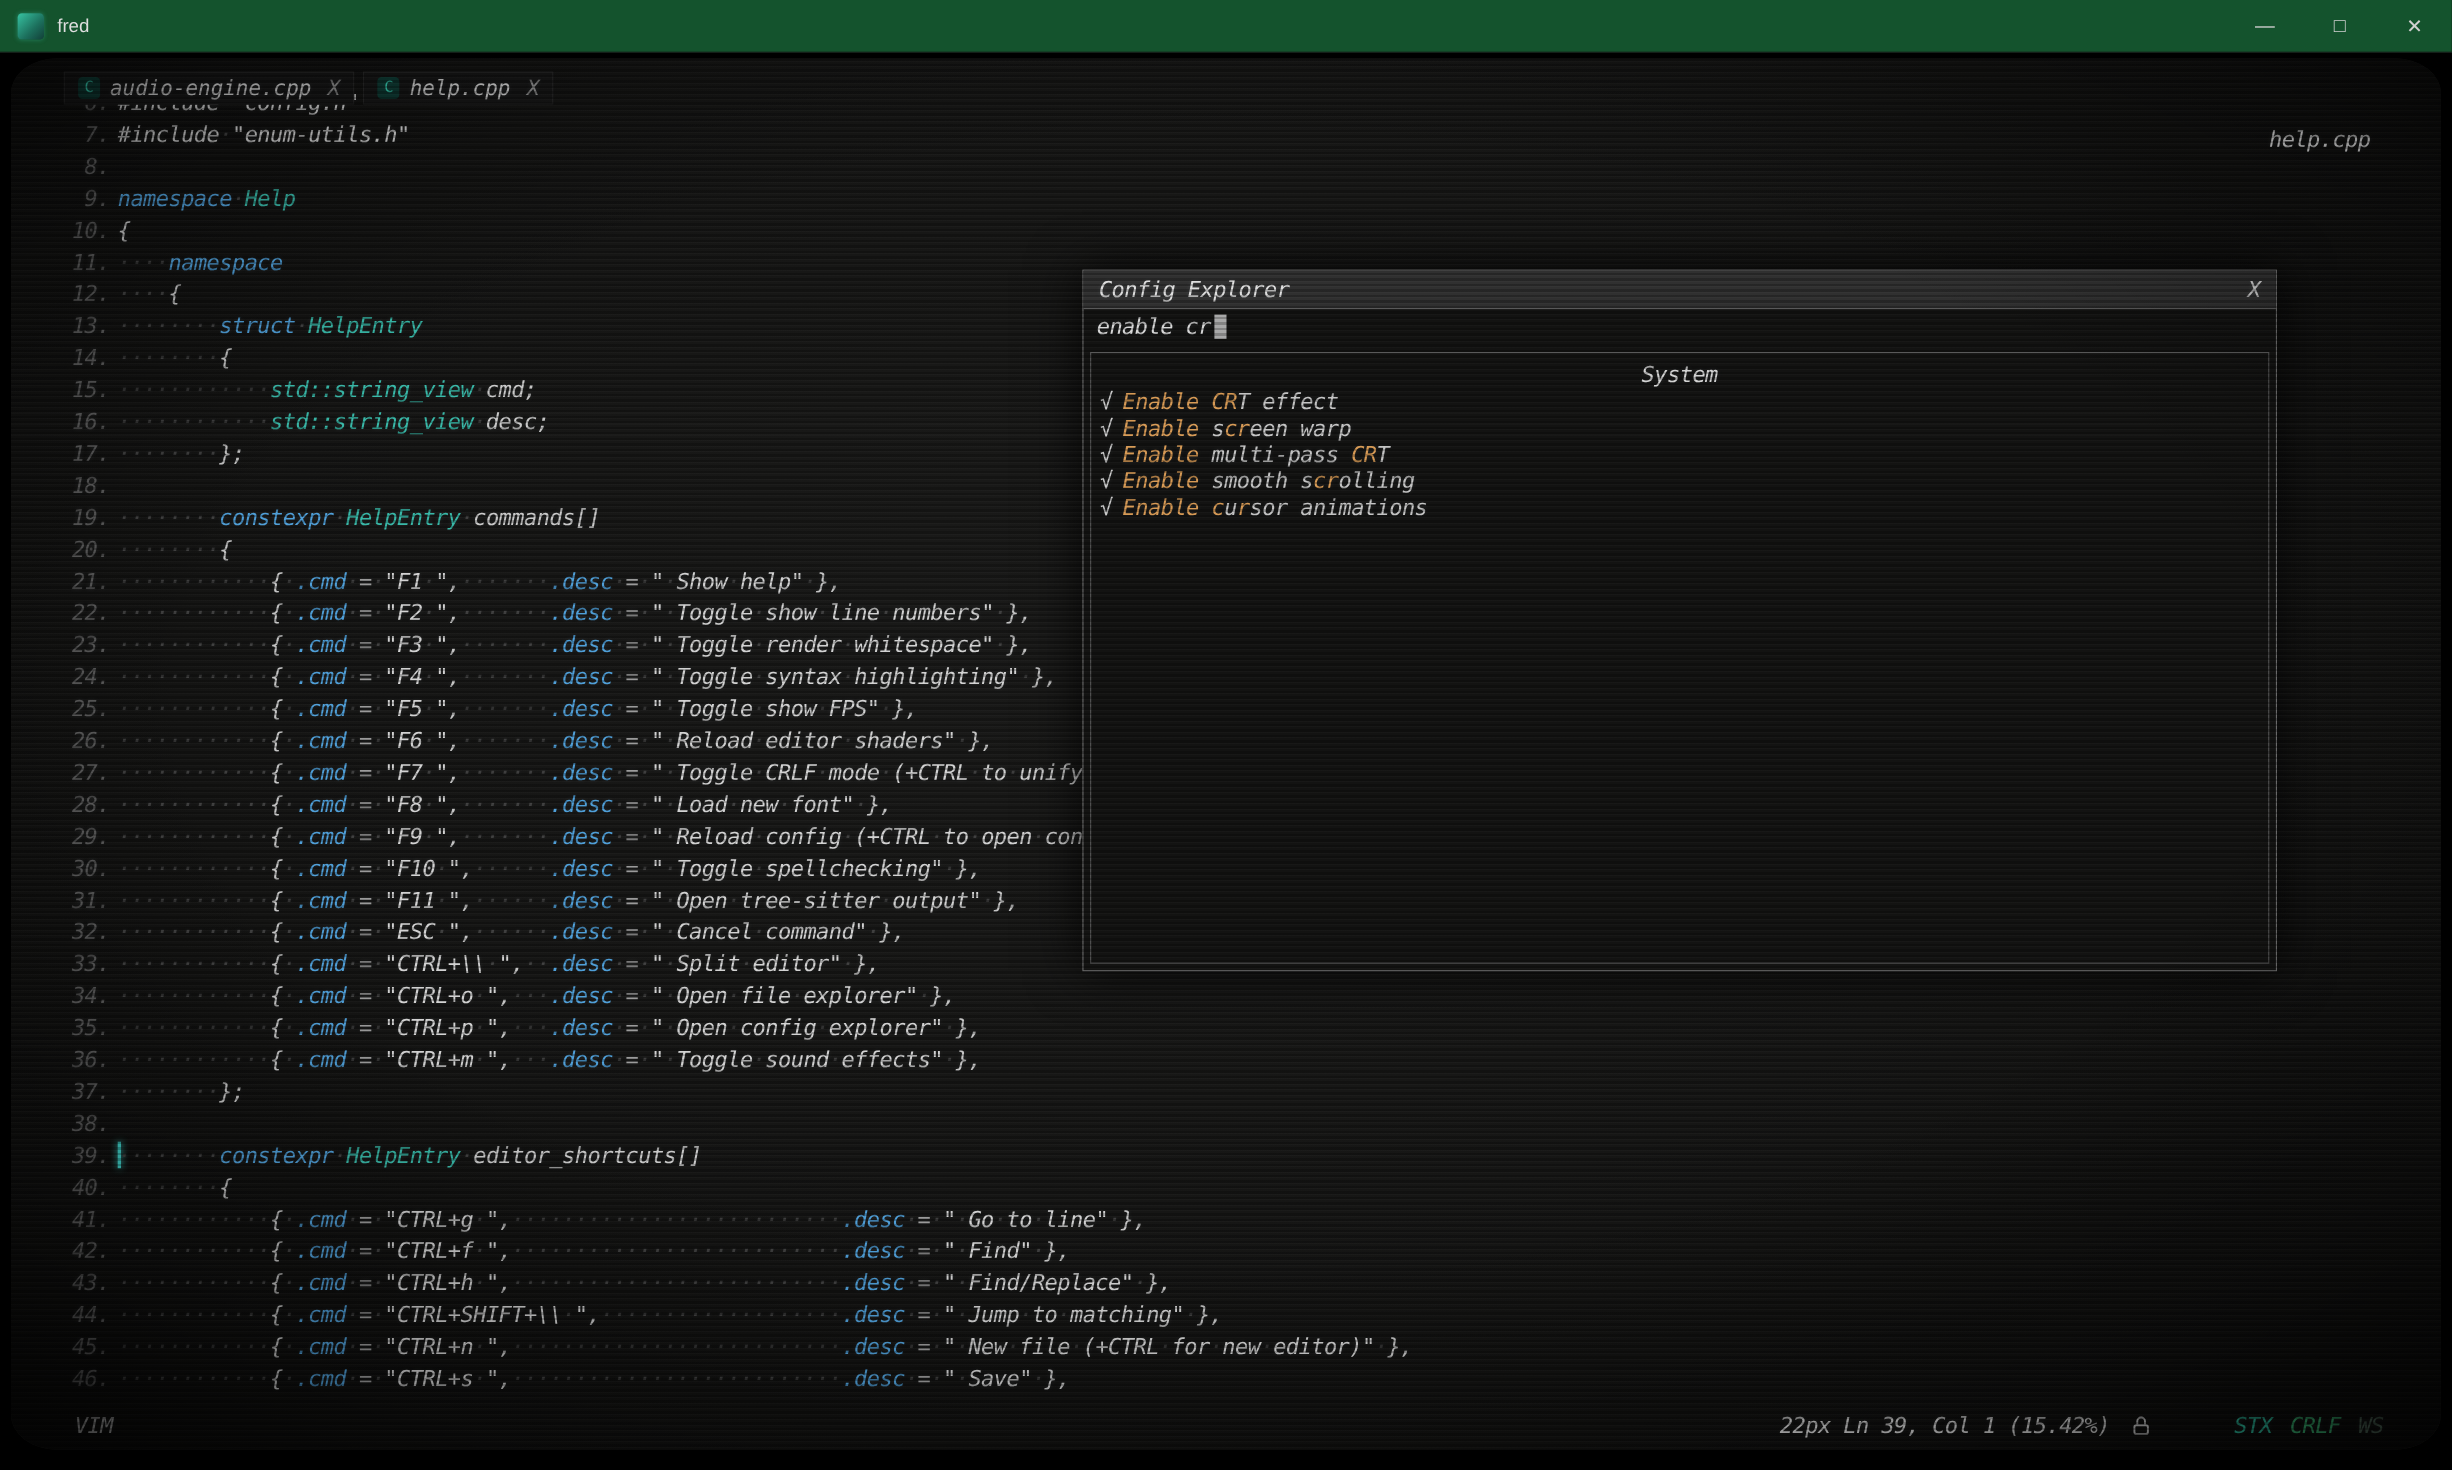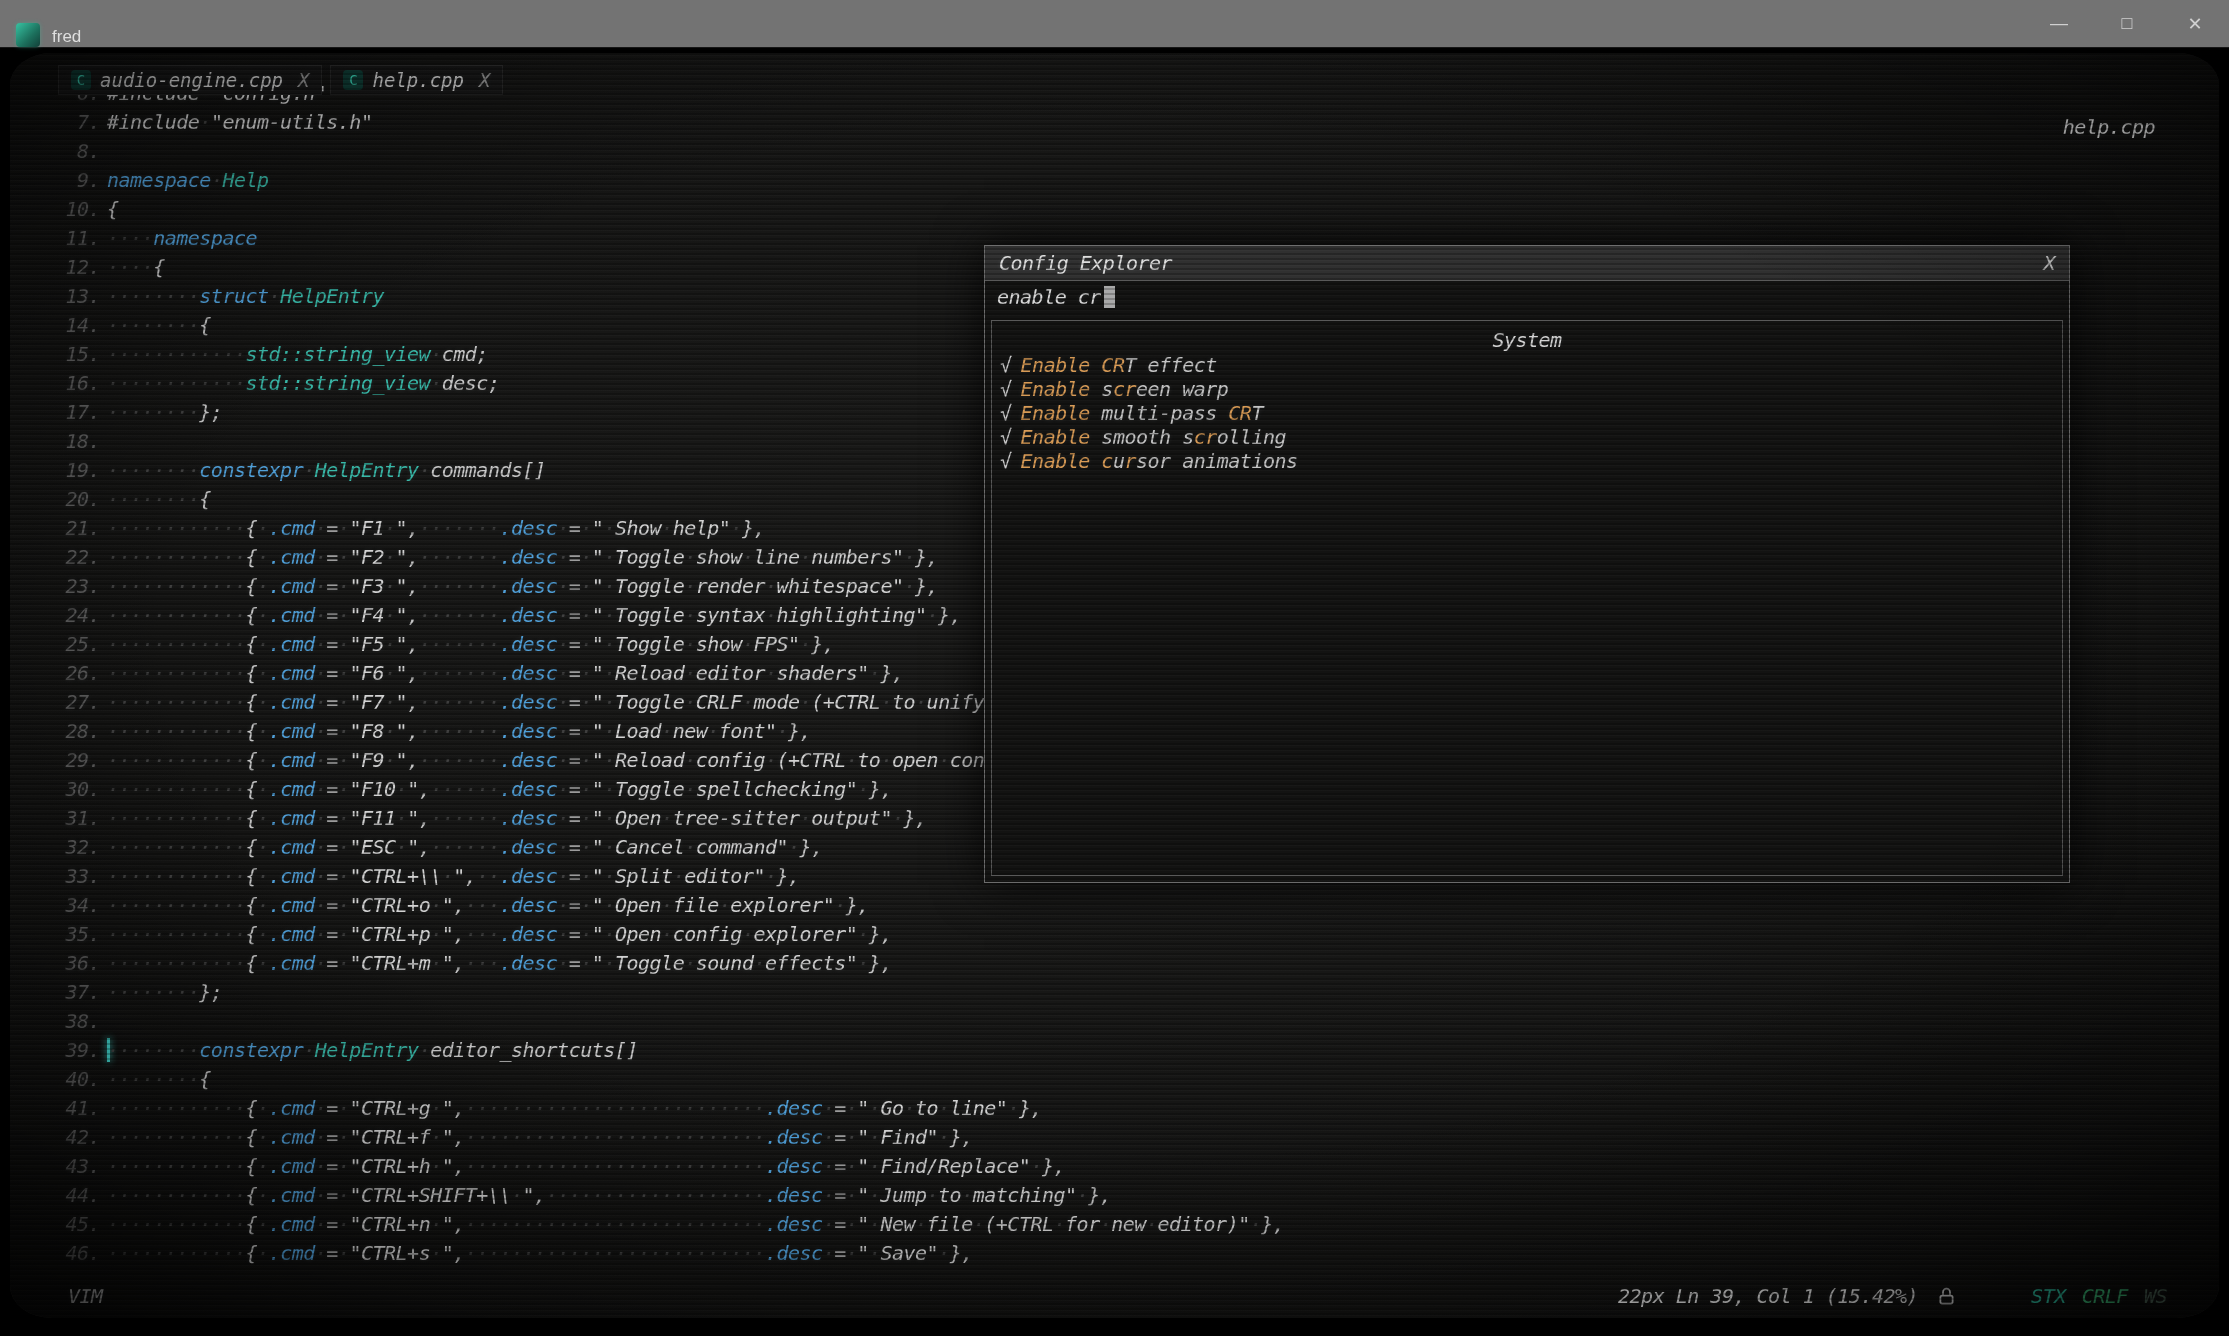--- a/index.html
+++ b/index.html
@@ -1,20 +1,20 @@
 <!DOCTYPE html>
 <html><head>
 <meta charset="utf-8">
 <style>
   html,body{margin:0;padding:0;background:#000;}
   body{width:2229px;height:1336px;overflow:hidden;}
   .app{position:relative;width:2229px;height:1336px;background:#040404;}
 
   
-  .titlebar{position:absolute;top:0;left:0;right:0;height:47px;background:#737373;border-bottom:1px solid #161616;display:flex;align-items:flex-end;font-family:"Liberation Sans",sans-serif;z-index:50;}
+  .titlebar{position:absolute;top:0;left:0;right:0;height:47px;background:#14532d;border-bottom:1px solid #161616;display:flex;align-items:center;font-family:"Liberation Sans",sans-serif;z-index:50;}
   .app-icon{width:24px;height:24px;margin-left:16px;border-radius:4px;background:linear-gradient(135deg,#37c3a2 0%,#1c6f5c 60%,#123f38 100%);box-shadow:0 0 4px rgba(55,195,162,.4);}
   .title-text{margin-left:12px;font-size:17px;color:#dedede;}
   .win-controls{margin-left:auto;display:flex;height:100%;}
   .win-btn{width:68px;height:100%;display:flex;align-items:center;justify-content:center;color:#d0d0d0;font-size:18px;cursor:default;}
 
   
   .screen-wrap{position:absolute;top:47px;left:0;right:0;bottom:0;background:#000;}
   .screen{position:absolute;top:6px;left:10px;right:10px;bottom:18px;border-radius:42px/32px;overflow:hidden;
     background:radial-gradient(ellipse at 50% 42%, #1b1b1a 0%, #161615 50%, #0d0d0c 100%);
     font-family:"DejaVu Sans Mono",monospace;font-style:italic;color:#c9c9c9;

